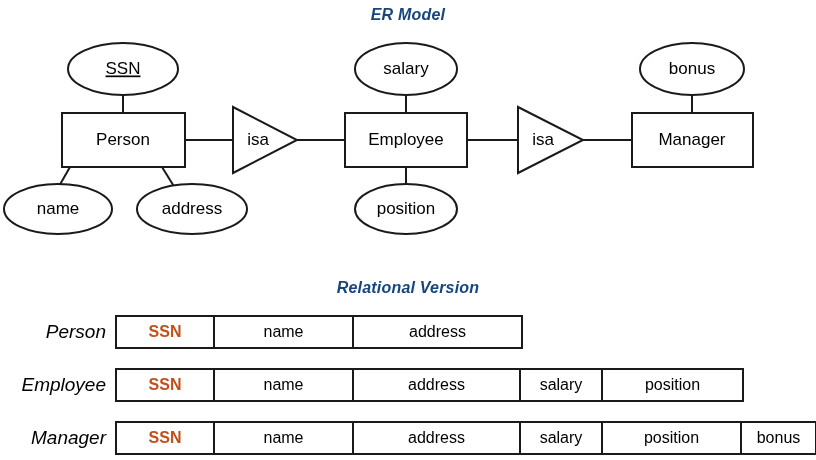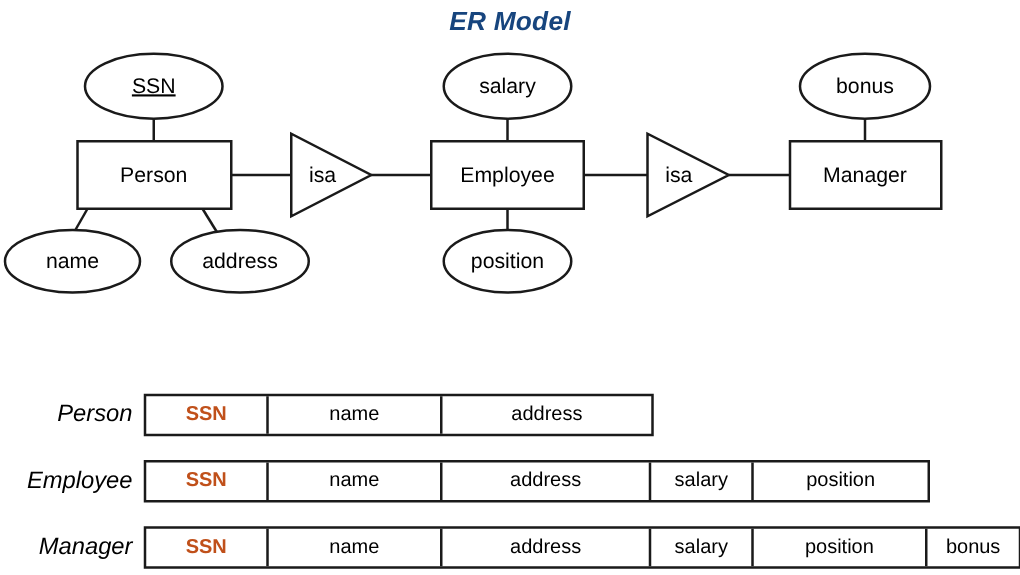--- a/index.html
+++ b/index.html
@@ -19,21 +19,21 @@
     left: 0; top: 0;
     width: 816px;
     height: 460px;
   }
   .section-title {
     position: absolute;
     width: 100%;
     text-align: center;
     font-style: italic;
     font-weight: bold;
-    font-size: 21px;
+    font-size: 16px;
     color: #17457E;
     letter-spacing: 0.2px;
   }
   #er-title { top: 6px; }
   #rel-title { top: 279px; }
 
   svg.er-canvas {
     position: absolute;
     left: 0;
     top: 0;
@@ -157,20 +157,21 @@
     <rect class="er-shape" x="632" y="113" width="121" height="54"></rect>
     <text class="er-label" x="692" y="141">Manager</text>
 
     <polygon class="er-shape" points="233,107 233,173 297,140"></polygon>
     <text class="er-label" x="258" y="141">isa</text>
 
     <polygon class="er-shape" points="518,107 518,173 583,140"></polygon>
     <text class="er-label" x="543" y="141">isa</text>
   </svg>
 
+  <div class="section-title" id="rel-title">Relational Version</div>
 
   <div class="rel-row" style="left:115px; top:315px;">
     <div class="rel-name">Person</div>
     <div class="rel-table">
       <div class="rel-cell pk" style="width:98px;">SSN</div>
       <div class="rel-cell" style="width:139px;">name</div>
       <div class="rel-cell" style="width:167px;">address</div>
     </div>
   </div>
 

